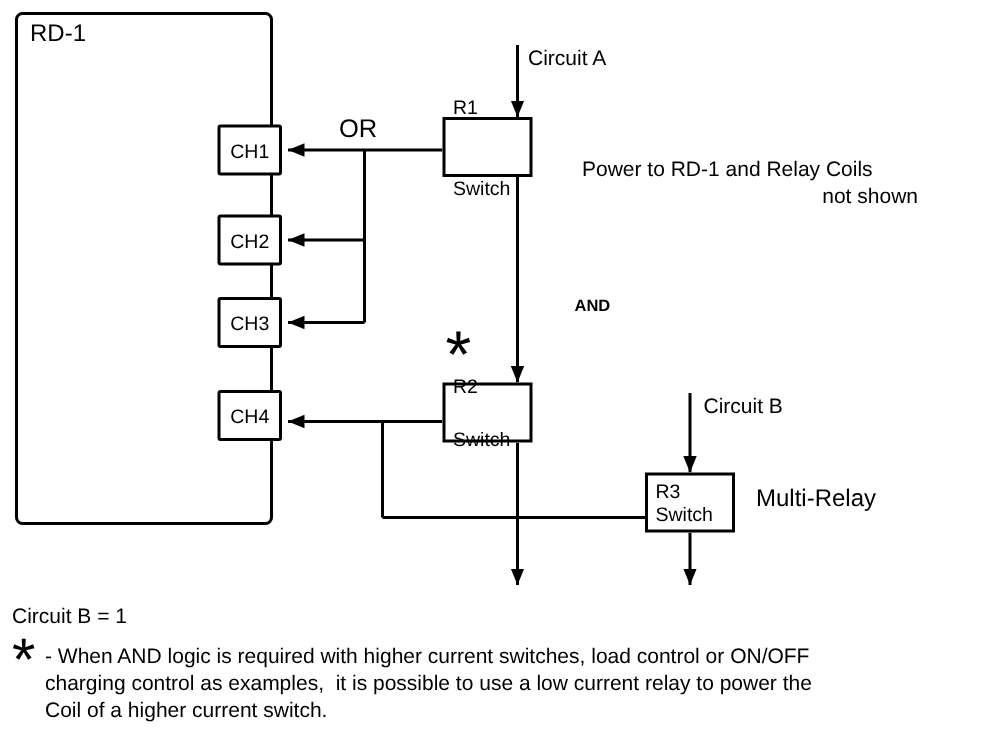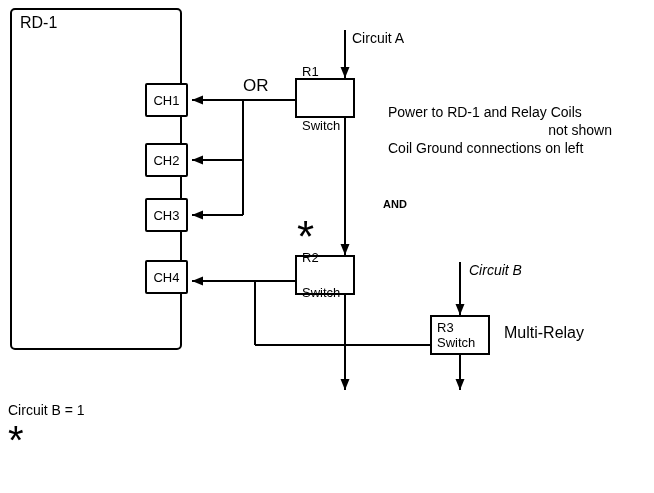--- a/index.html
+++ b/index.html
@@ -48,22 +48,22 @@
     width: 60px; height: 40px;
     display: flex; flex-direction: column; justify-content: center;
     padding-left: 5px;
     font-size: 13px; line-height: 15px;
   }
   .r1 { left: 295px; top: 78px; gap: 39px; }
   .r2 { left: 295px; top: 255px; gap: 20px; }
   .r3 { left: 430px; top: 315px; }
   .lbl { position: absolute; white-space: nowrap; }
   .circuit-a-label { left: 352px; top: 30px; font-size: 14px; }
-  .circuit-b-label { left: 469px; top: 262px; font-size: 14px; font-style: italic; }
-  .or-label  { left: 243px; top: 76px; font-size: 17px; }
+  .circuit-b-label { left: 469px; top: 262px; font-size: 14px; }
+  .or-label  { left: 226px; top: 76px; font-size: 17px; }
   .and-label { left: 383px; top: 198px; font-size: 11px; font-weight: bold; }
   .multi-relay-label { left: 504px; top: 324px; font-size: 16px; }
   .asterisk-r2 {
     left: 297px; top: 215px;
     font-size: 44px; line-height: 1;
   }
   .power-note {
     position: absolute;
     left: 388px; top: 103px;
     width: 232px;
@@ -143,19 +143,23 @@
   <div class="lbl circuit-a-label">Circuit A</div>
   <div class="lbl or-label">OR</div>
   <div class="lbl and-label">AND</div>
   <div class="lbl asterisk-r2">*</div>
   <div class="lbl circuit-b-label">Circuit B</div>
   <div class="lbl multi-relay-label">Multi-Relay</div>
 
   <div class="power-note">
     <div class="pn-line1">Power to RD-1 and Relay Coils</div>
     <div class="pn-line2">not shown</div>
-    <div class="pn-line3">Coil Ground connections on left</div>
   </div>
 
   <div class="lbl footer-eq-b">Circuit B = 1</div>
   <div class="footer-asterisk">*</div>
+  <div class="footer-note">
+    <div>- When AND logic is required with higher current switches, load control or ON/OFF</div>
+    <div>charging control as examples,  it is possible to use a low current relay to power the</div>
+    <div>Coil of a higher current switch.</div>
+  </div>
 
 </div>
 
 </body></html>

